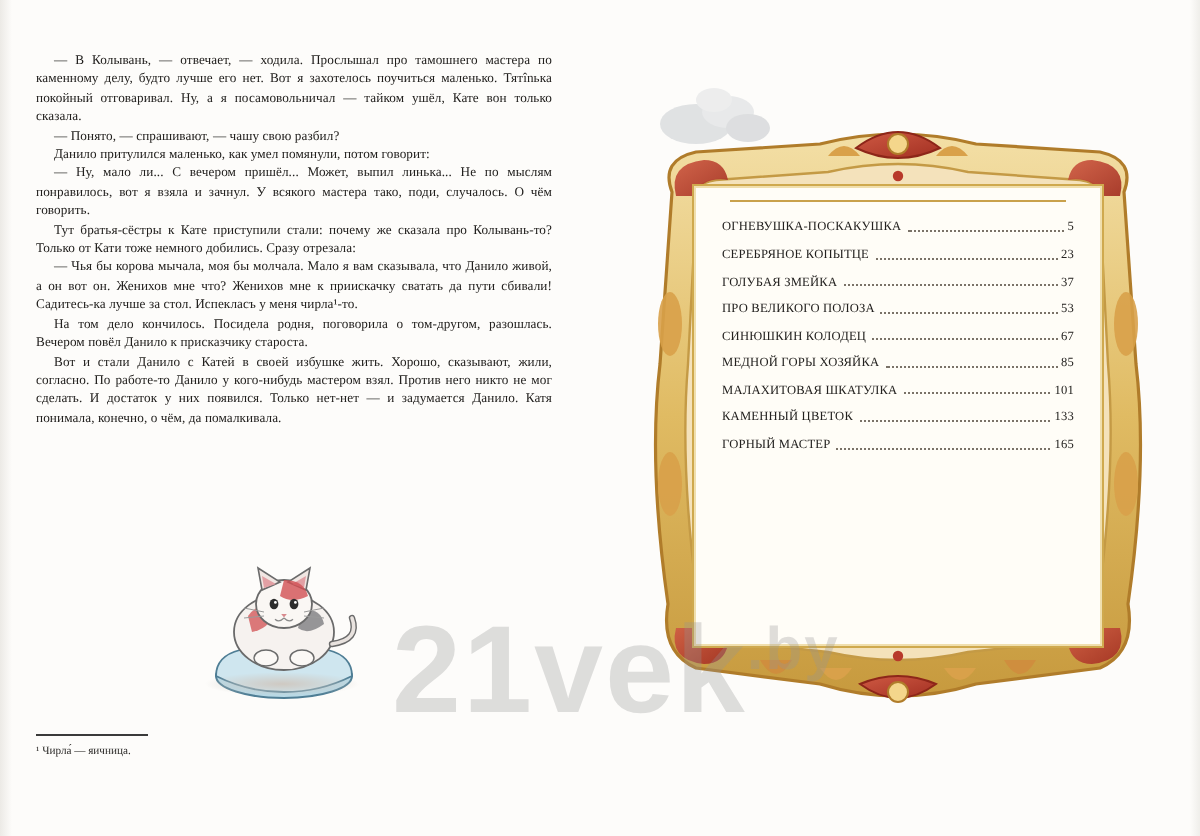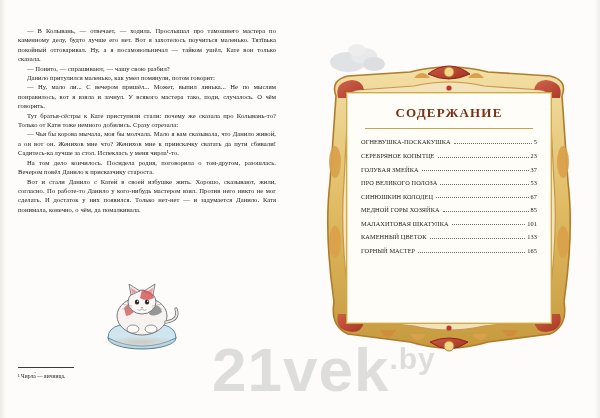--- a/index.html
+++ b/index.html
@@ -95,29 +95,28 @@
   .toc-row .pg{white-space:nowrap;}
 
   
   .smoke{
     position:absolute;left:328px;top:40px;width:60px;height:34px;
     opacity:.55;
   }
 
   
   .watermark{
-    position:absolute;left:212px;top:300px;
+    position:absolute;left:196px;top:300px;
     font-family:"Liberation Sans", sans-serif;
     font-weight:bold;
     font-size:62px;
     color:rgba(150,150,150,0.30);
     letter-spacing:1px;
     pointer-events:none;
     white-space:nowrap;
-    margin-top:34px;
   }
   .watermark .by{font-size:30px;vertical-align:super;}
 </style>
 </head>
 <body>
 
 <div class="page">
   <div class="gutter"></div>
   <div class="right-edge"></div>
 
@@ -243,21 +242,20 @@
           <circle cx="222" cy="60" r="3"></circle>
         <circle cx="40" cy="230" r="3"></circle>
           <circle cx="222" cy="230" r="3"></circle>
         <circle cx="131" cy="26" r="2.6"></circle>
           <circle cx="131" cy="266" r="2.6"></circle>
       </g>
     </svg>
 
     
     <div class="toc-inner">
-      <div class="toc-title">СОДЕРЖАНИЕ</div>
       <div class="toc-title-rule"></div>
 
       <div class="toc-list">
         <div class="toc-row">
           <span class="t">Огневушка-Поскакушка</span>
           <span class="dots"></span>
           <span class="pg">5</span>
         </div>
         <div class="toc-row">
           <span class="t">Серебряное копытце</span>

